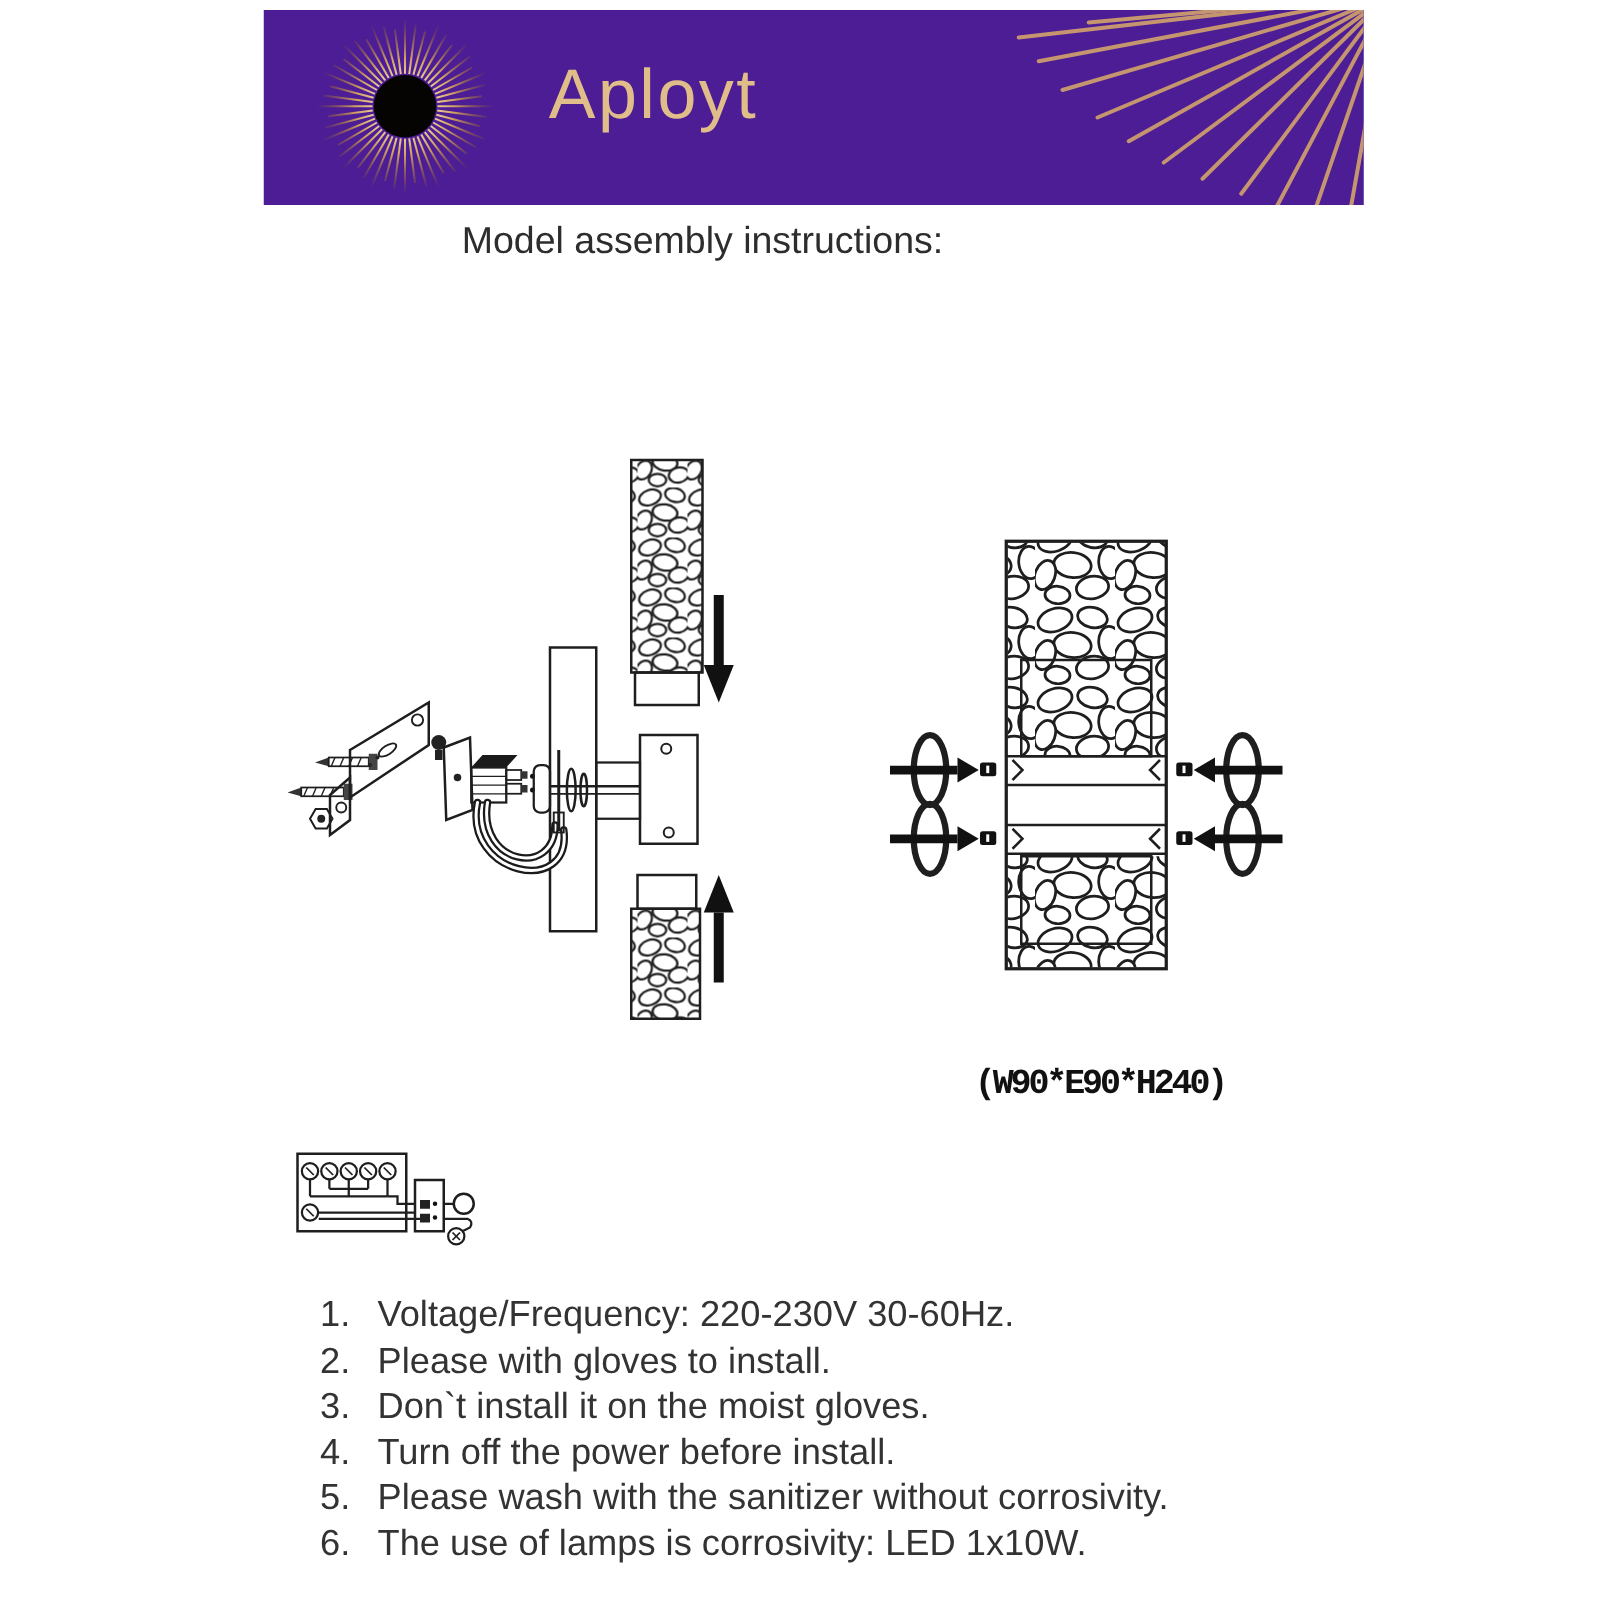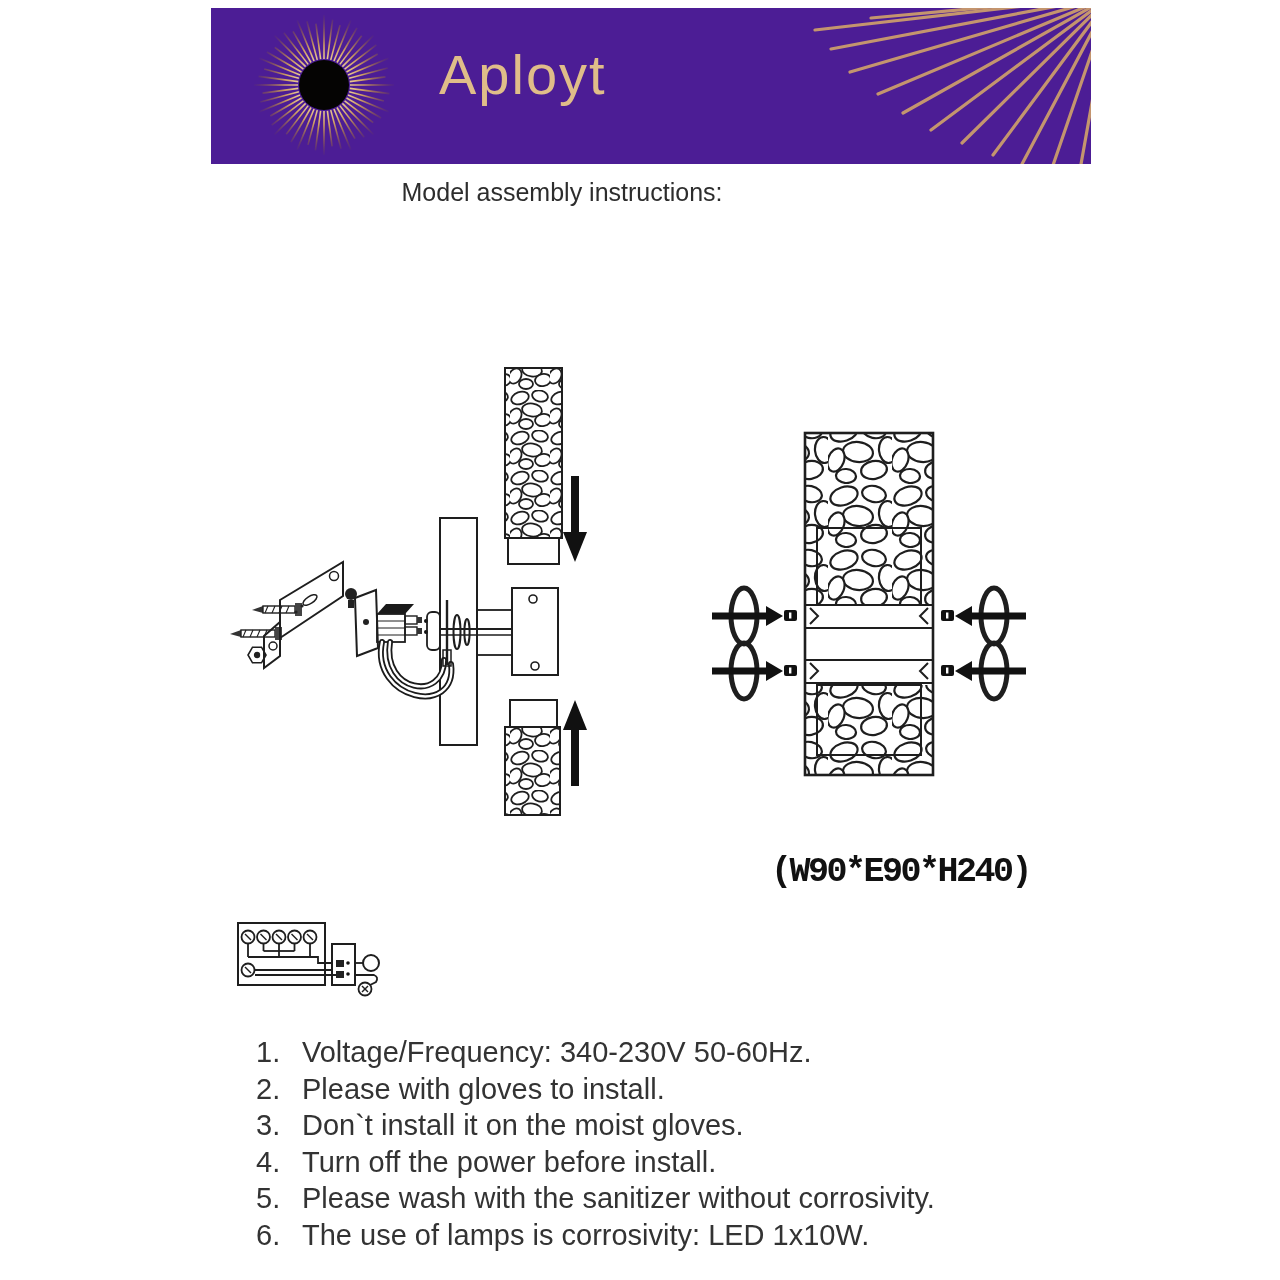--- a/index.html
+++ b/index.html
@@ -13,30 +13,30 @@
     background:#4c1d95;overflow:hidden;margin-left:11px;
   }
   .banner svg{position:absolute;}
   .brand{
     position:absolute;left:228px;top:34px;
     font-size:56px;font-weight:400;letter-spacing:2px;color:#e0bd89;
   }
   
   .title-block{
     position:absolute;left:0;top:174px;width:1124px;text-align:center;
-    color:#2d2d2d;font-size:25px;line-height:37px;
+    color:#2d2d2d;font-size:30px;line-height:37px;
   }
   
   .exploded{position:absolute;left:230px;top:350px;}
   .assembled{position:absolute;left:700px;top:420px;}
   .wiring{position:absolute;left:228px;top:915px;}
   .dims{
-    position:absolute;left:730px;top:852px;width:300px;text-align:right;
+    position:absolute;left:730px;top:852px;width:300px;text-align:center;
     font-family:"Liberation Mono", monospace;font-weight:700;
-    font-size:35px;letter-spacing:-2.5px;color:#111;white-space:nowrap;
+    font-size:28px;letter-spacing:-2.5px;color:#111;white-space:nowrap;
   }
   
   .instructions{position:absolute;left:256px;top:1034px;color:#333;}
   .instructions .row{display:flex;font-size:29px;line-height:36.6px;}
   .instructions .num{width:46px;flex:0 0 46px;}
   .instructions .txt{white-space:nowrap;}
   svg .ln{stroke:#1e1e1e;fill:none;}
 </style>
 </head>
 <body>
@@ -382,21 +382,21 @@
   <g>
     <circle cx="137" cy="74" r="6.5" fill="#ffffff" class="ln" stroke-width="1.8"></circle>
     <line x1="134" y1="71" x2="140" y2="77" class="ln" stroke-width="1.4"></line>
     <line x1="134" y1="77" x2="140" y2="71" class="ln" stroke-width="1.4"></line>
   </g>
 </svg>
 
 <div class="instructions">
   <div class="row">
     <span class="num">1.</span>
-    <span class="txt">Voltage/Frequency: 340-230V 50-60Hz.</span>
+    <span class="txt">Voltage/Frequency: 220-230V 30-60Hz.</span>
   </div>
   <div class="row">
     <span class="num">2.</span>
     <span class="txt">Please with gloves to install.</span>
   </div>
   <div class="row">
     <span class="num">3.</span>
     <span class="txt">Don`t install it on the moist gloves.</span>
   </div>
   <div class="row">

